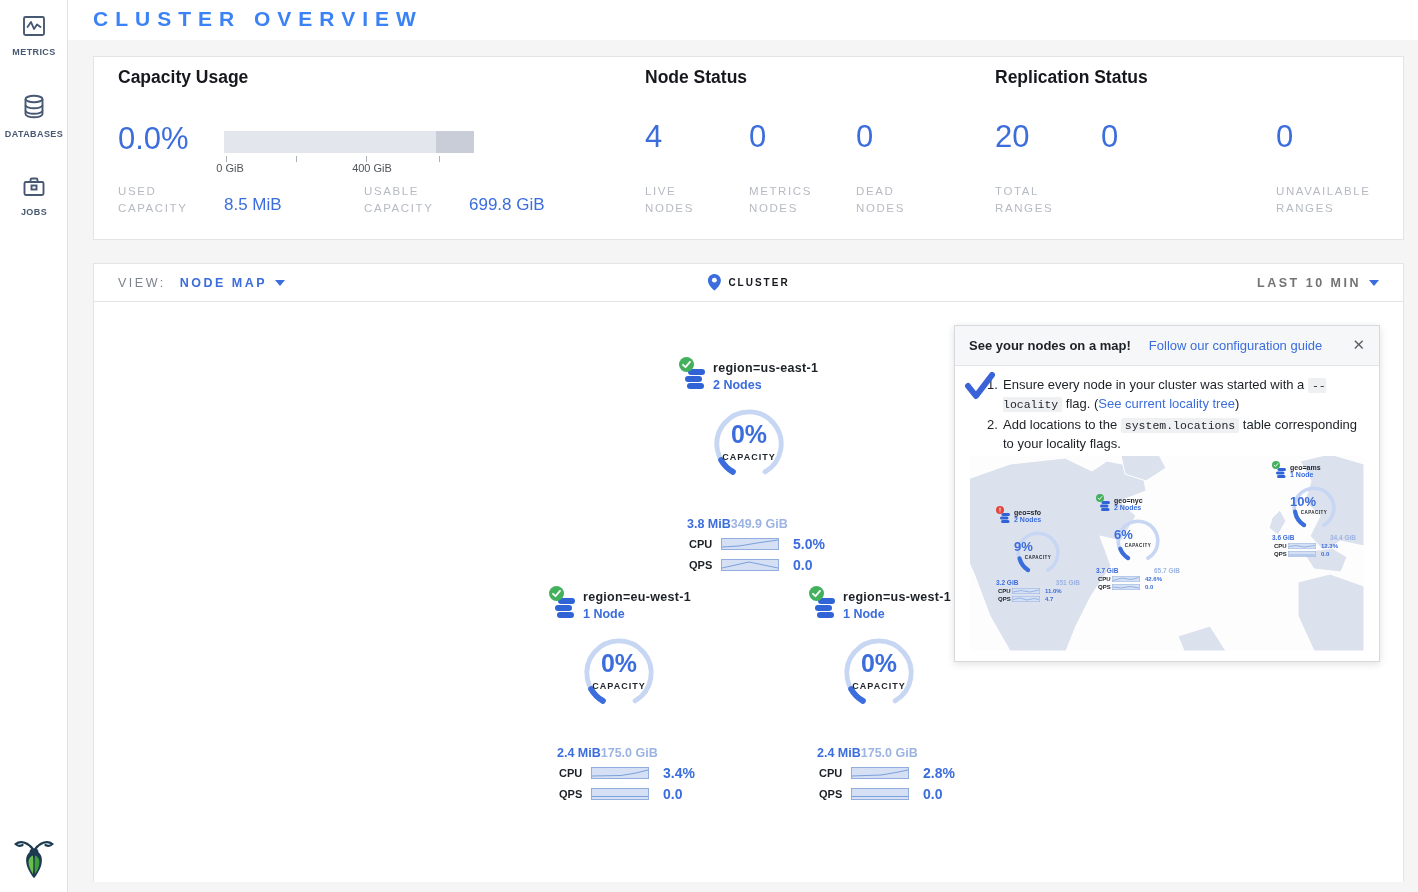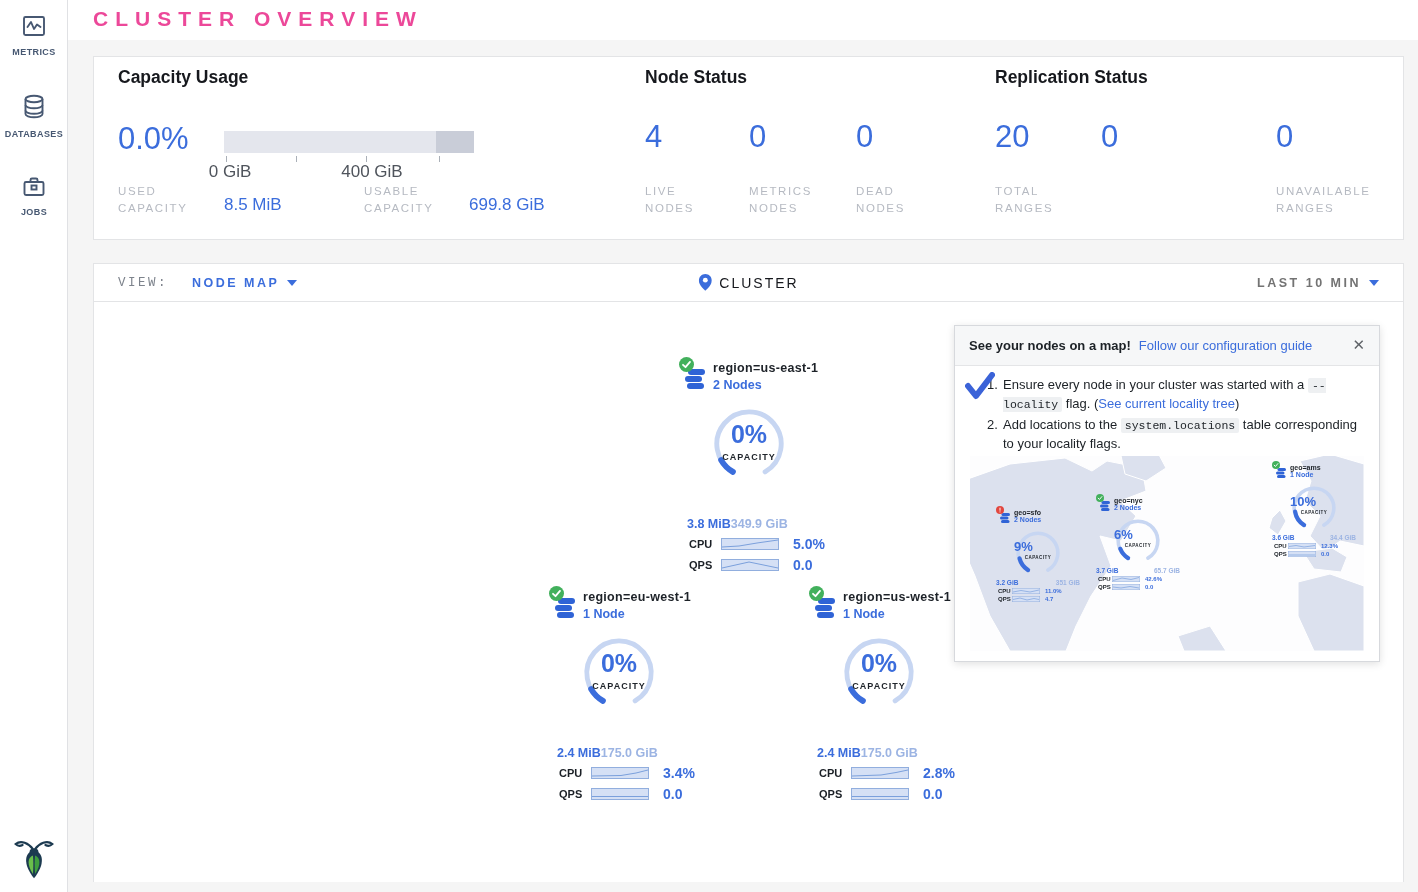--- a/index.html
+++ b/index.html
@@ -13,46 +13,46 @@
   .side-item { width:68px; padding-top:14px; height:80px; text-align:center; cursor:pointer; }
   .side-item .lbl { display:block; margin-top:5px; font-size:9px; font-weight:700;
                     letter-spacing:.4px; color:#475872; }
   .side-item.active .lbl { color:#3b6ddc; }
   .side-item svg { display:inline-block; }
   .side-logo { position:absolute; bottom:10px; left:50%; transform:translateX(-50%); }
 
   
   .topbar { position:absolute; left:68px; top:0; width:1350px; height:40px; background:#fff; }
   .page-title { position:absolute; left:25px; top:7px; font-size:21px; font-weight:700;
-                letter-spacing:7px; color:#ec4899; }
+                letter-spacing:7px; color:#3b82f6; }
 
   
   .card { position:absolute; background:#fff; border:1px solid #e3e4e6; }
   .summary-card { left:93px; top:56px; width:1311px; height:184px; }
   .map-card { left:93px; top:263px; width:1311px; height:619px; }
 
   .sec-title { position:absolute; font-size:17.5px; font-weight:700; color:#16181d; }
   .big-num { position:absolute; font-size:31px; color:#3b6ddc; }
   .cap-label { position:absolute; font-size:11.5px; letter-spacing:1.6px; color:#b6bac2; line-height:17px; }
   .cap-value { position:absolute; font-size:17px; color:#3b6ddc; }
 
   .usage-bar { position:absolute; left:130px; top:74px; width:250px; height:22px; background:#e4e6ed; }
   .usage-bar .dark { position:absolute; right:0; top:0; width:38px; height:22px; background:#c9cdd8; }
   .tick { position:absolute; top:99px; width:1px; height:6px; background:#aab0b8; }
-  .tick-label { position:absolute; top:105px; font-size:17px; color:#4f545c; transform:translateX(-50%); white-space:nowrap; }
+  .tick-label { position:absolute; top:105px; font-size:11px; color:#4f545c; transform:translateX(-50%); white-space:nowrap; }
 
   
   .view-bar { position:relative; height:38px; border-bottom:1px solid #e3e4e6;
               display:flex; align-items:center; padding:0 24px; }
-  .view-label { font-size:12.5px; letter-spacing:2.5px; color:#7d838c;font-family:Liberation Mono, monospace; }
-  .view-value { font-size:12.5px; letter-spacing:2.5px; color:#3b6ddc; font-weight:700; margin-left:24px; cursor:pointer; }
+  .view-label { font-size:12.5px; letter-spacing:2.5px; color:#7d838c; }
+  .view-value { font-size:12.5px; letter-spacing:2.5px; color:#3b6ddc; font-weight:700; margin-left:14px; cursor:pointer; }
   .caret { display:inline-block; width:0; height:0; border-left:5px solid transparent;
            border-right:5px solid transparent; border-top:6px solid #3b6ddc; margin-left:8px; vertical-align:middle; }
   .crumb { position:absolute; left:50%; transform:translateX(-50%); display:flex; align-items:center;
-           font-size:14px; letter-spacing:2px; color:#16181d; font-weight:400; }
+           font-size:10px; letter-spacing:2px; color:#16181d; font-weight:700; }
   .crumb svg { margin-right:8px; }
   .time-range { margin-left:auto; font-size:12.5px; letter-spacing:2.5px; color:#737373; font-weight:700; cursor:pointer; }
 
   .map-canvas { position:relative; width:100%; height:580px; background:#fff; overflow:hidden; }
 
   
   .node-group { position:absolute; width:164px; }
   .ng-header { position:relative; display:flex; padding-left:12px; }
   .ng-iconwrap { position:relative; width:34px; height:38px; flex:none; }
   .ng-iconwrap .db { position:absolute; left:6px; top:12px; }
@@ -74,21 +74,21 @@
   .ng-metric { display:flex; align-items:center; padding-left:22px; margin-top:5px; }
   .ng-metric .m-label { width:32px; font-size:11px; font-weight:700; color:#1b2026; }
   .ng-metric .m-val { margin-left:14px; font-size:14px; font-weight:700; color:#3b6ddc; }
 
   
   .popup { position:absolute; left:860px; top:23px; width:426px; height:337px; background:#fff;
            border:1px solid #d7d9dd; box-shadow:0 2px 8px rgba(0,0,0,.12); z-index:10; }
   .popup-head { position:relative; height:40px; background:#f6f7f8; border-bottom:1px solid #e4e5e7;
                 display:flex; align-items:center; padding:0 14px; }
   .popup-title { font-size:13px; font-weight:700; color:#1c2126; }
-  .popup-link { font-size:13px; color:#3b6ddc; text-decoration:none; cursor:pointer;padding-left:8px; }
+  .popup-link { font-size:13px; color:#3b6ddc; margin-left:10px; text-decoration:none; cursor:pointer;padding-left:8px; }
   .popup-close { position:absolute; right:14px; top:10px; font-size:15px; color:#5f6368; cursor:pointer; }
   .popup-body { padding:10px 14px 0 32px; font-size:13px; color:#1c2126; line-height:18px; }
   .step { position:relative; padding-left:16px; margin-bottom:2px; }
   .step-num { position:absolute; left:0; top:0; }
   .step a { color:#3b6ddc; text-decoration:none; cursor:pointer; }
   .step code { font-family:"Liberation Mono", monospace; font-size:11.5px; background:#eef0f2;
                padding:1px 4px; border-radius:2px; color:#1c2126; }
   .big-check { position:absolute; left:-22px; top:-4px; z-index:2; }
 
   .preview { position:absolute; left:15px; top:130px; width:394px; height:195px; background:#fdfdfe; overflow:hidden; }

